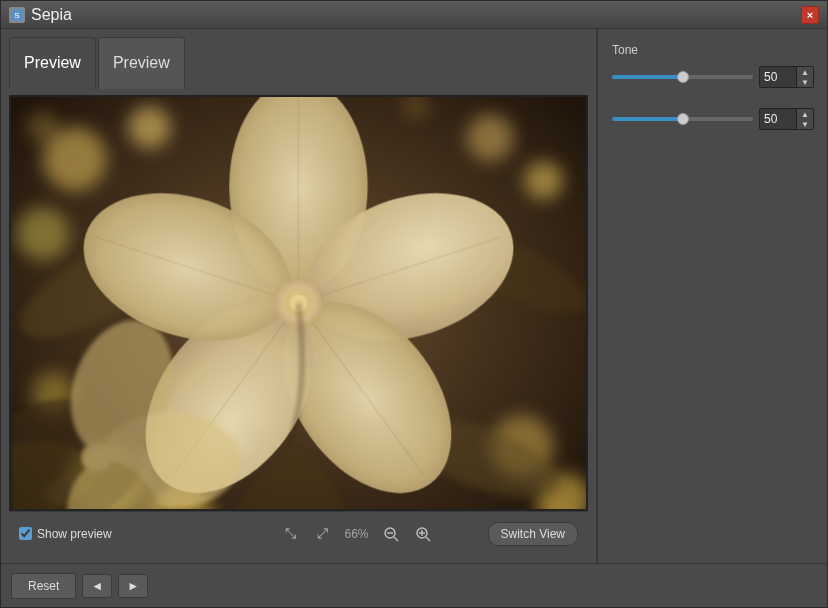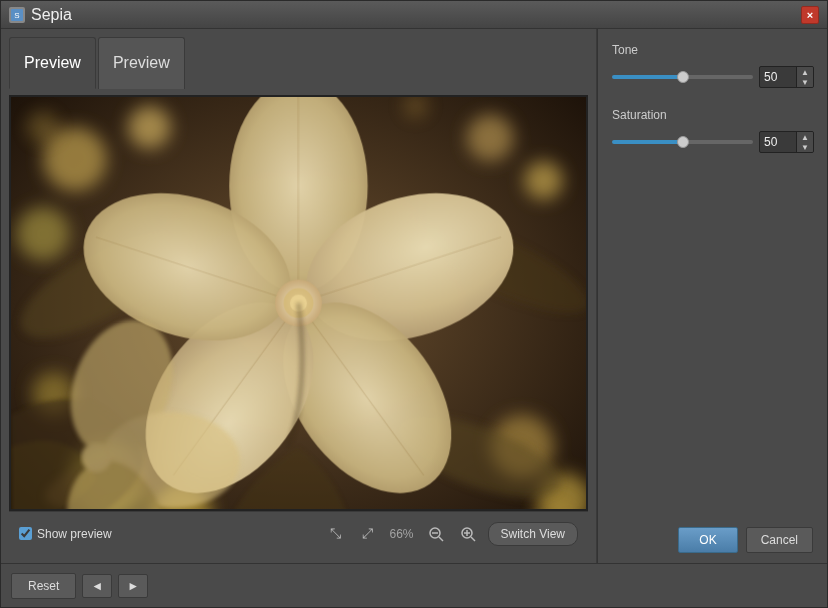--- a/index.html
+++ b/index.html
@@ -157,20 +157,21 @@
     }
 
     .switch-view-btn {
       background: #5a5a5a;
       border: 1px solid #3a3a3a;
       color: #ddd;
       padding: 4px 12px;
       cursor: pointer;
       border-radius: 10px;
       font-size: 12px;
+      margin-left: 45px;
     }
 
     .footer-bar {
       height: 44px;
       background: #4a4a4a;
       border-top: 1px solid #333;
       display: flex;
       align-items: center;
       padding: 0 10px;
       gap: 6px;
@@ -498,40 +499,35 @@
               <input class="spin-value" type="text" value="50" style="">
               <div class="spin-arrows">
                 <button class="spin-arrow">▲</button>
                 <button class="spin-arrow">▼</button>
               </div>
             </div>
           </div>
         </div>
 
         <div class="control-group">
-          <div class="control-label">Saturation</div>
           <div class="slider-row">
             <input type="range" class="slider" min="0" max="100" value="50" style="">
             <div class="spin-box">
               <input class="spin-value" type="text" value="50" style="">
               <div class="spin-arrows">
                 <button class="spin-arrow">▲</button>
                 <button class="spin-arrow">▼</button>
               </div>
             </div>
           </div>
         </div>
       </div>
 
       <div style="flex:1;"></div>
 
-      <div class="right-footer">
-        <button class="ok-btn">OK</button>
-        <button class="cancel-btn">Cancel</button>
-      </div>
     </div>
   </div>
 
   <div class="footer-bar">
     <button class="footer-btn">Reset</button>
     <button class="arrow-btn">◄</button>
     <button class="arrow-btn">►</button>
   </div>
 </div>
 

